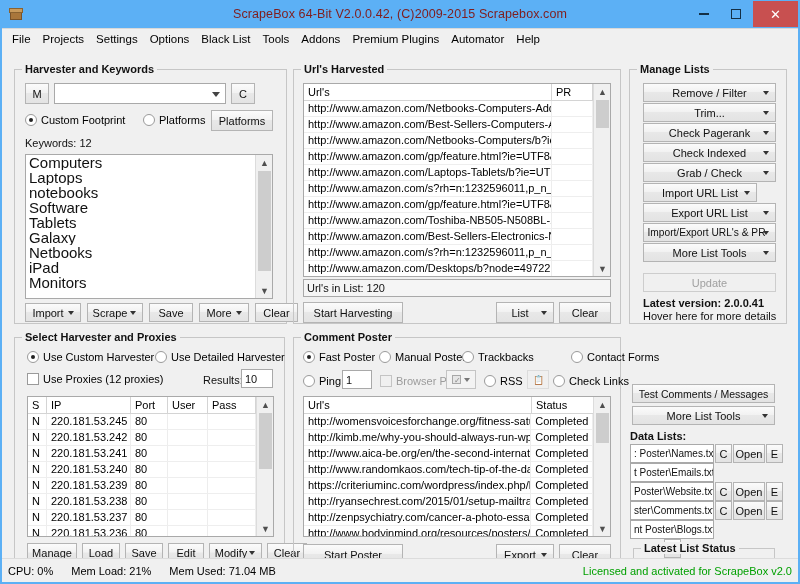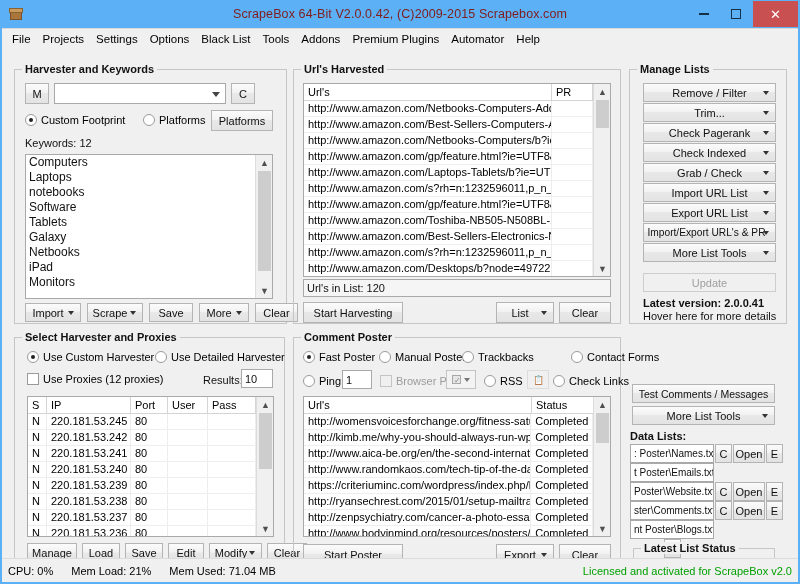--- a/index.html
+++ b/index.html
@@ -186,21 +186,21 @@
   .chk.dis .sq { background: #f0f0f0; border-color: #c4c4c4; }
   .chk.dis { color: #9c9c9c; }
   
   .listbox {
     background: #fff;
     border: 1px solid #a9a9a9;
     position: absolute;
     overflow: hidden;
   }
   .lb-items { position: absolute; left:0; right: 17px; top: 0; bottom: 0; overflow: hidden; padding-left: 3px;}
-  .lb-item { height: 15px; line-height: 15px; font-size: 12px; color: #111; white-space: nowrap; overflow: hidden; }
+  .lb-item { height: 15px; line-height: 15px; font-size: 15px; color: #111; white-space: nowrap; overflow: hidden; }
   .scrollbar {
     position: absolute; top: 0; right: 0; bottom: 0;
     width: 17px; background: #F0F0F0;
     border-left: 1px solid #dcdcdc;
   }
   .sb-arrow {
     position: absolute; left: 0; width: 17px; height: 15px;
     display: flex; align-items: center; justify-content: center;
     color: #4f4f4f; font-size: 9px;
   }
@@ -448,21 +448,21 @@
           <span class="caret"></span>
         </div>
       <div class="btn" style="position:absolute; left:13px; top:73px; width:133px; height:19px;">
         <span>Check Indexed</span>
           <span class="caret"></span>
         </div>
       <div class="btn" style="position:absolute; left:13px; top:93px; width:133px; height:19px;">
         <span>Grab / Check</span>
           <span class="caret"></span>
         </div>
-      <div class="btn" style="position:absolute; left:13px; top:113px; width:133px; height:19px;">
+      <div class="btn" style="position:absolute; left:13px; top:113px; width:114px; height:19px;">
         <span>Import URL List</span>
           <span class="caret"></span>
         </div>
       <div class="btn" style="position:absolute; left:13px; top:133px; width:133px; height:19px;">
         <span>Export URL List</span>
           <span class="caret"></span>
         </div>
       <div class="btn" style="position:absolute; left:13px; top:153px; width:133px; height:19px; font-size:10.2px;">
         <span style="margin-right:6px;">Import/Export URL's &amp; PR</span>
           <span class="caret"></span>

